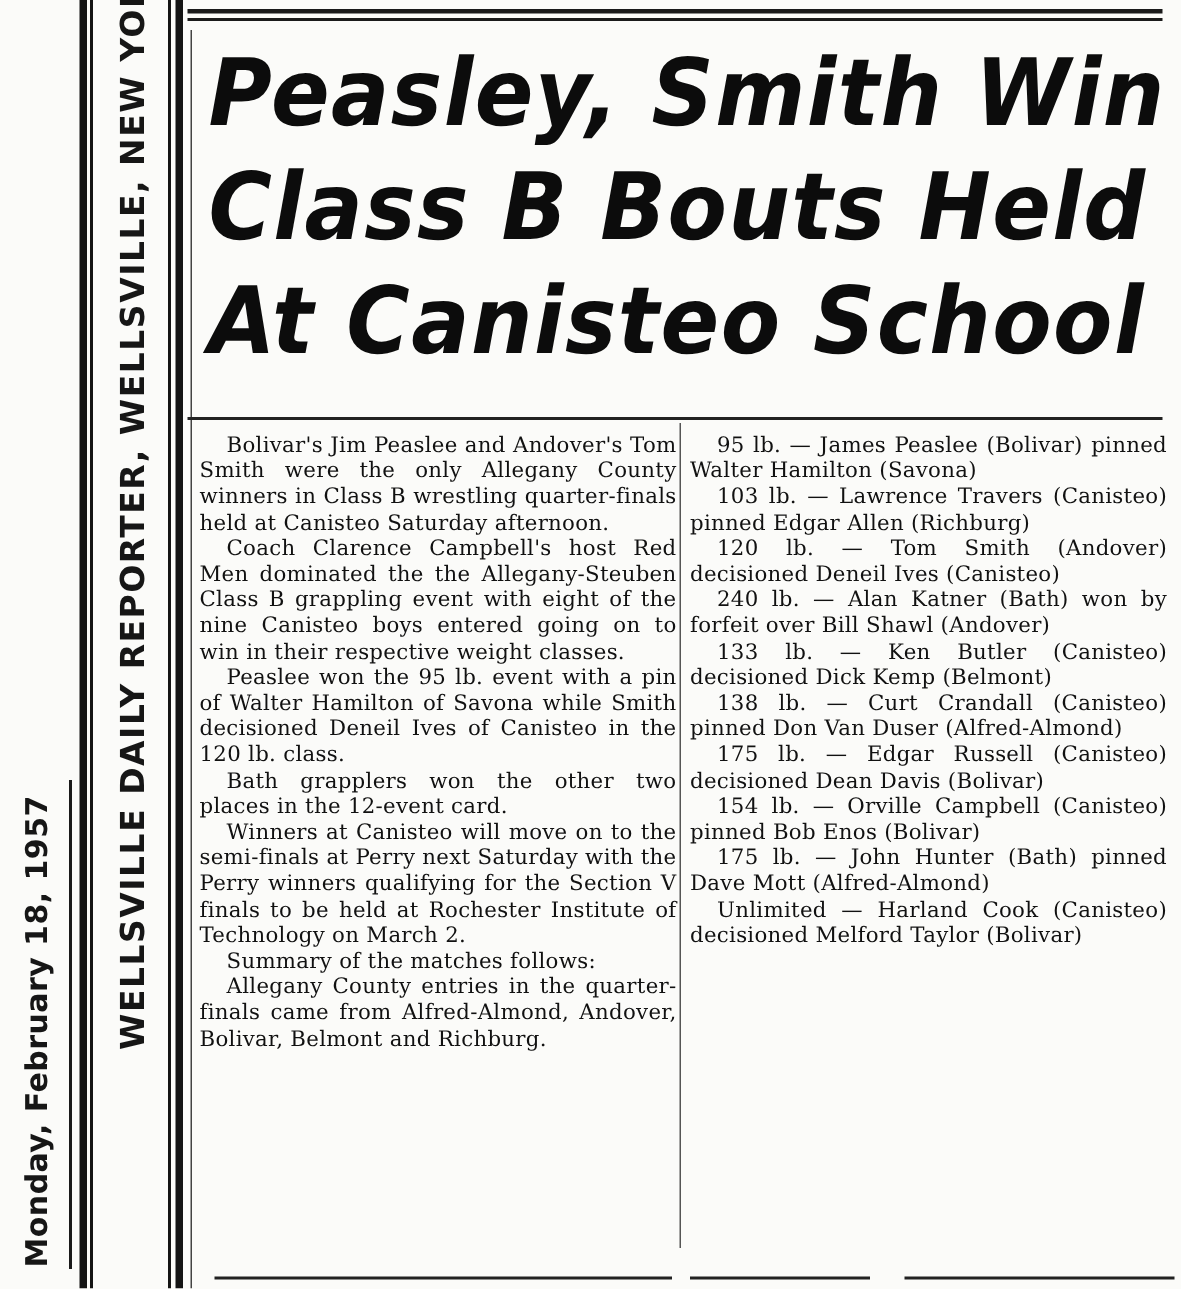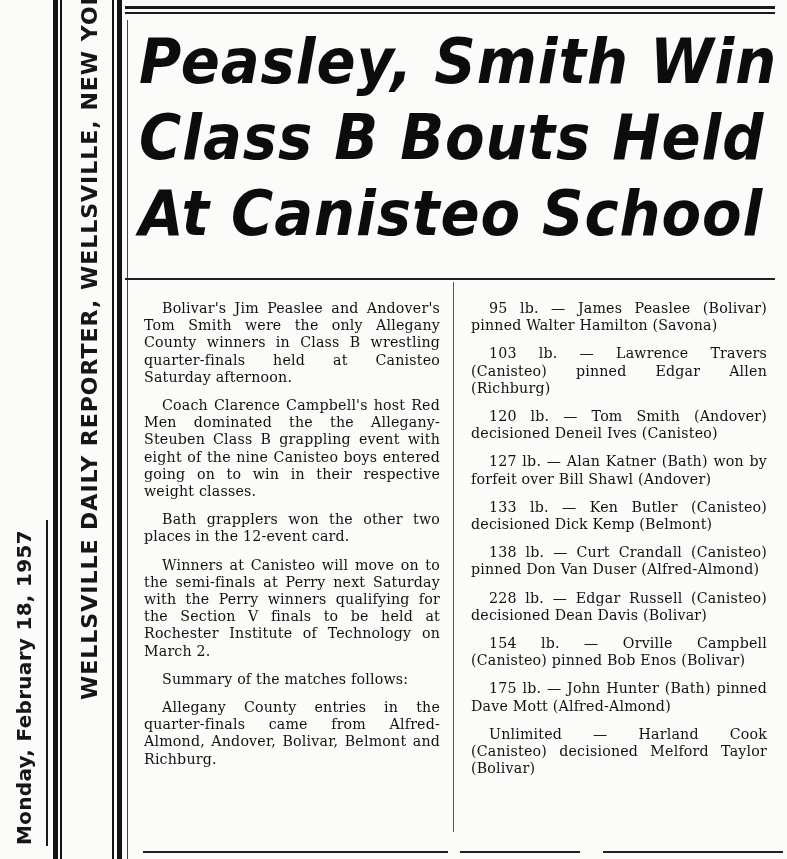--- a/index.html
+++ b/index.html
@@ -50,21 +50,21 @@
   .col-rule-top { position: absolute; left: 0; top: 278px; width: 650px; height: 2px; background: #222; }
   .col {
     position: absolute; top: 289px;
     font-size: 14.2px; line-height: 17.2px;
     text-align: justify;
     font-family: "DejaVu Serif", serif;
     letter-spacing: 0.2px;
   }
   .col-left { left: 8px; width: 318px; }
   .col-right { left: 335px; width: 318px; }
-  .col p { margin: 11px; text-indent: 18px; }
+  .col p { margin: 0; text-indent: 18px; }
   .col-divider { position: absolute; left: 328px; top: 282px; width: 1px; height: 550px; background: #555; }
   .bottom-rule-l { position: absolute; left: 18px; top: 851px; width: 305px; height: 2px; background: #222; }
   .bottom-rule-r { position: absolute; left: 335px; top: 851px; width: 120px; height: 2px; background: #222; }
   .bottom-rule-r2 { position: absolute; left: 478px; top: 851px; width: 180px; height: 2px; background: #222; }
   .result p { text-indent: 18px; }
 </style>
 </head>
 <body>
 
 <div class="margin-strip">
@@ -87,34 +87,35 @@
     <div>Class B Bouts Held</div>
     <div>At Canisteo School</div>
   </div>
 
   <div class="col-rule-top"></div>
   <div class="col-divider"></div>
 
   <div class="col col-left">
     <p>Bolivar's Jim Peaslee and Andover's Tom Smith were the only Allegany County winners in Class B wrestling quarter-finals held at Canisteo Saturday afternoon.</p>
     <p>Coach Clarence Campbell's host Red Men dominated the the Allegany-Steuben Class B grappling event with eight of the nine Canisteo boys entered going on to win in their respective weight classes.</p>
+    <p>Peaslee won the 95 lb. event with a pin of Walter Hamilton of Savona while Smith decisioned Deneil Ives of Canisteo in the 120 lb. class.</p>
     <p>Bath grapplers won the other two places in the 12-event card.</p>
     <p>Winners at Canisteo will move on to the semi-finals at Perry next Saturday with the Perry winners qualifying for the Section V finals to be held at Rochester Institute of Technology on March 2.</p>
     <p>Summary of the matches follows:</p>
     <p>Allegany County entries in the quarter-finals came from Alfred-Almond, Andover, Bolivar, Belmont and Richburg.</p>
   </div>
 
   <div class="col col-right result">
     <p>95 lb. — James Peaslee (Bolivar) pinned Walter Hamilton (Savona)</p>
     <p>103 lb. — Lawrence Travers (Canisteo) pinned Edgar Allen (Richburg)</p>
     <p>120 lb. — Tom Smith (Andover) decisioned Deneil Ives (Canisteo)</p>
-    <p>127 lb. — Alan Katner (Bath) won by forfeit over Bill Shawl (Andover)</p>
+    <p>240 lb. — Alan Katner (Bath) won by forfeit over Bill Shawl (Andover)</p>
     <p>133 lb. — Ken Butler (Canisteo) decisioned Dick Kemp (Belmont)</p>
     <p>138 lb. — Curt Crandall (Canisteo) pinned Don Van Duser (Alfred-Almond)</p>
-    <p>228 lb. — Edgar Russell (Canisteo) decisioned Dean Davis (Bolivar)</p>
+    <p>175 lb. — Edgar Russell (Canisteo) decisioned Dean Davis (Bolivar)</p>
     <p>154 lb. — Orville Campbell (Canisteo) pinned Bob Enos (Bolivar)</p>
     <p>175 lb. — John Hunter (Bath) pinned Dave Mott (Alfred-Almond)</p>
     <p>Unlimited — Harland Cook (Canisteo) decisioned Melford Taylor (Bolivar)</p>
   </div>
 
   <div class="bottom-rule-l"></div>
   <div class="bottom-rule-r"></div>
   <div class="bottom-rule-r2"></div>
 </div>
 

